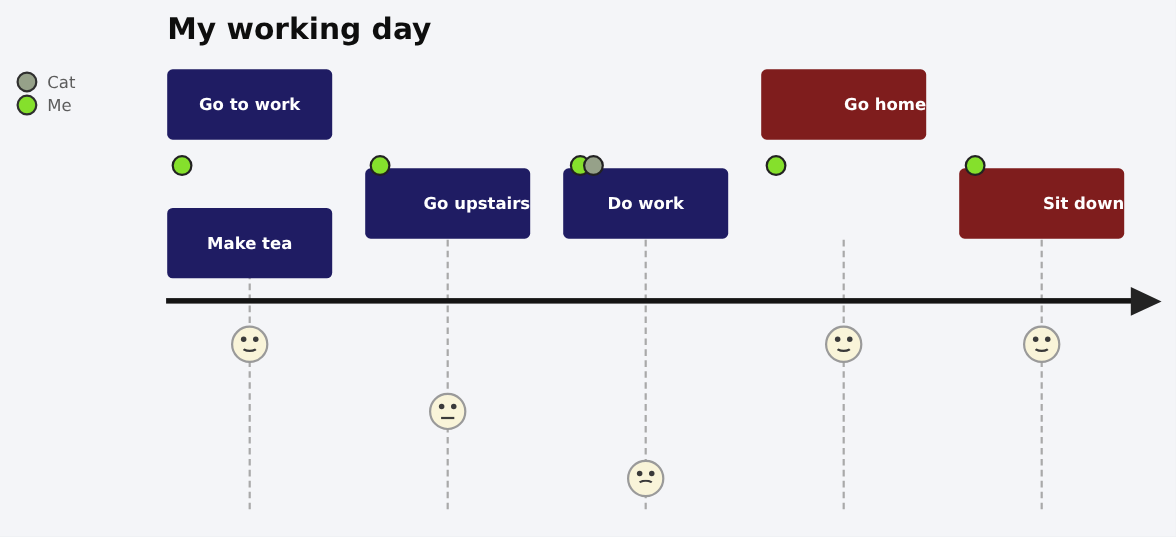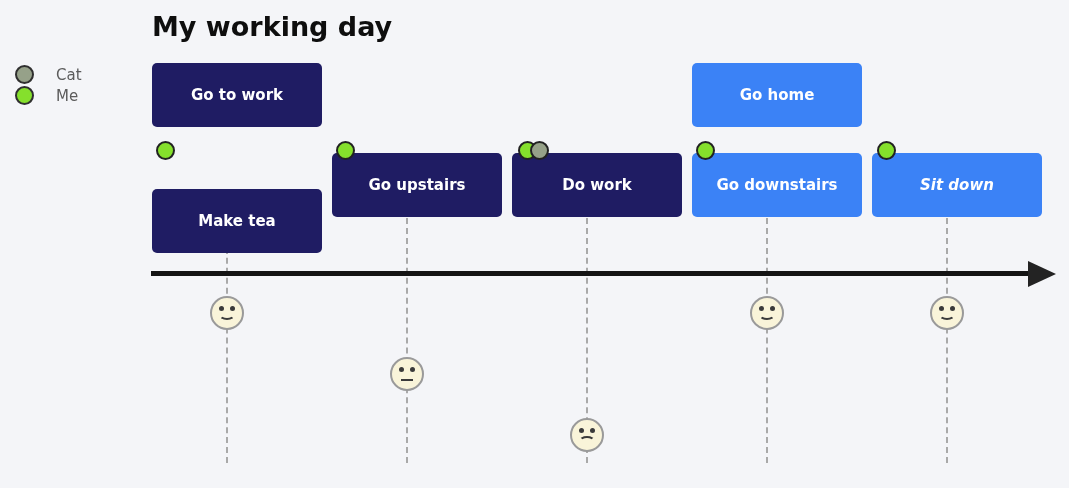--- a/index.html
+++ b/index.html
@@ -6,33 +6,33 @@
   .stage{
     position:relative;width:1069px;height:488px;background:#f4f5f8;
     font-family:"DejaVu Sans","Liberation Sans",sans-serif;overflow:hidden;
   }
   .title{
     position:absolute;left:152px;top:13px;margin:0;line-height:1;
     font-size:27px;font-weight:800;color:#0e0e0e;
   }
   
   .legend{position:absolute;left:15px;top:64px;}
-  .legend-row{display:flex;align-items:center;gap:22px;height:21px;}
+  .legend-row{display:flex;align-items:center;gap:9px;height:21px;}
   .dot{width:15px;height:15px;border-radius:50%;border:2px solid #2f2f2f;box-sizing:content-box;}
   .dot.cat{background:#96a189;}
   .dot.me{background:#85e02c;}
   .legend-label{font-size:15px;color:#5c5c5c;}
   
   .box{
-    position:absolute;width:170px;height:64px;border-radius:5px;
+    position:absolute;width:150px;height:64px;border-radius:5px;
     display:flex;align-items:center;justify-content:center;
     color:#ffffff;font-size:15px;font-weight:700;z-index:2;
   }
   .box.navy{background:#1f1c63;}
-  .box.purple{background:#3b82f6;}
+  .box.purple{background:#7f1d1d;justify-content:flex-end;}
   
   .marker{position:absolute;width:15px;height:15px;border-radius:50%;border:2px solid #222222;z-index:3;}
   .marker.me{background:#85e02c;}
   .marker.cat{background:#96a189;z-index:4;}
   
   .dash{position:absolute;top:218px;height:245px;width:0;border-left:2px dashed #a9a9a9;z-index:0;}
   
   .axis{position:absolute;left:151px;top:271px;width:880px;height:5px;background:#141414;z-index:1;}
   .axis-head{
     position:absolute;left:1028px;top:261px;width:0;height:0;z-index:1;
@@ -83,30 +83,27 @@
   <div class="box navy" style="left:152px;top:63px;">
     <span>Go to work</span>
   </div>
   <div class="box purple" style="left:692px;top:63px;">
     <span>Go home</span>
   </div>
 
   <div class="box navy" style="left:152px;top:153px;margin-top:36px;">
     <span>Make tea</span>
   </div>
-  <div class="box navy" style="left:332px;top:153px;">
+  <div class="box navy" style="left:332px;top:153px;justify-content:flex-end;">
     <span>Go upstairs</span>
   </div>
   <div class="box navy" style="left:512px;top:153px;text-align:center;">
     <span>Do work</span>
   </div>
-  <div class="box purple" style="left:692px;top:153px;">
-    <span>Go downstairs</span>
-  </div>
-  <div class="box purple" style="left:872px;top:153px;font-style:italic;">
+  <div class="box purple" style="left:872px;top:153px;">
     <span>Sit down</span>
   </div>
 
   <span class="marker me" style="left:156px;top:141px;"></span>
   <span class="marker me" style="left:336px;top:141px;"></span>
   <span class="marker me" style="left:518px;top:141px;"></span>
   <span class="marker cat" style="left:530px;top:141px;"></span>
   <span class="marker me" style="left:696px;top:141px;"></span>
   <span class="marker me" style="left:877px;top:141px;"></span>
 

